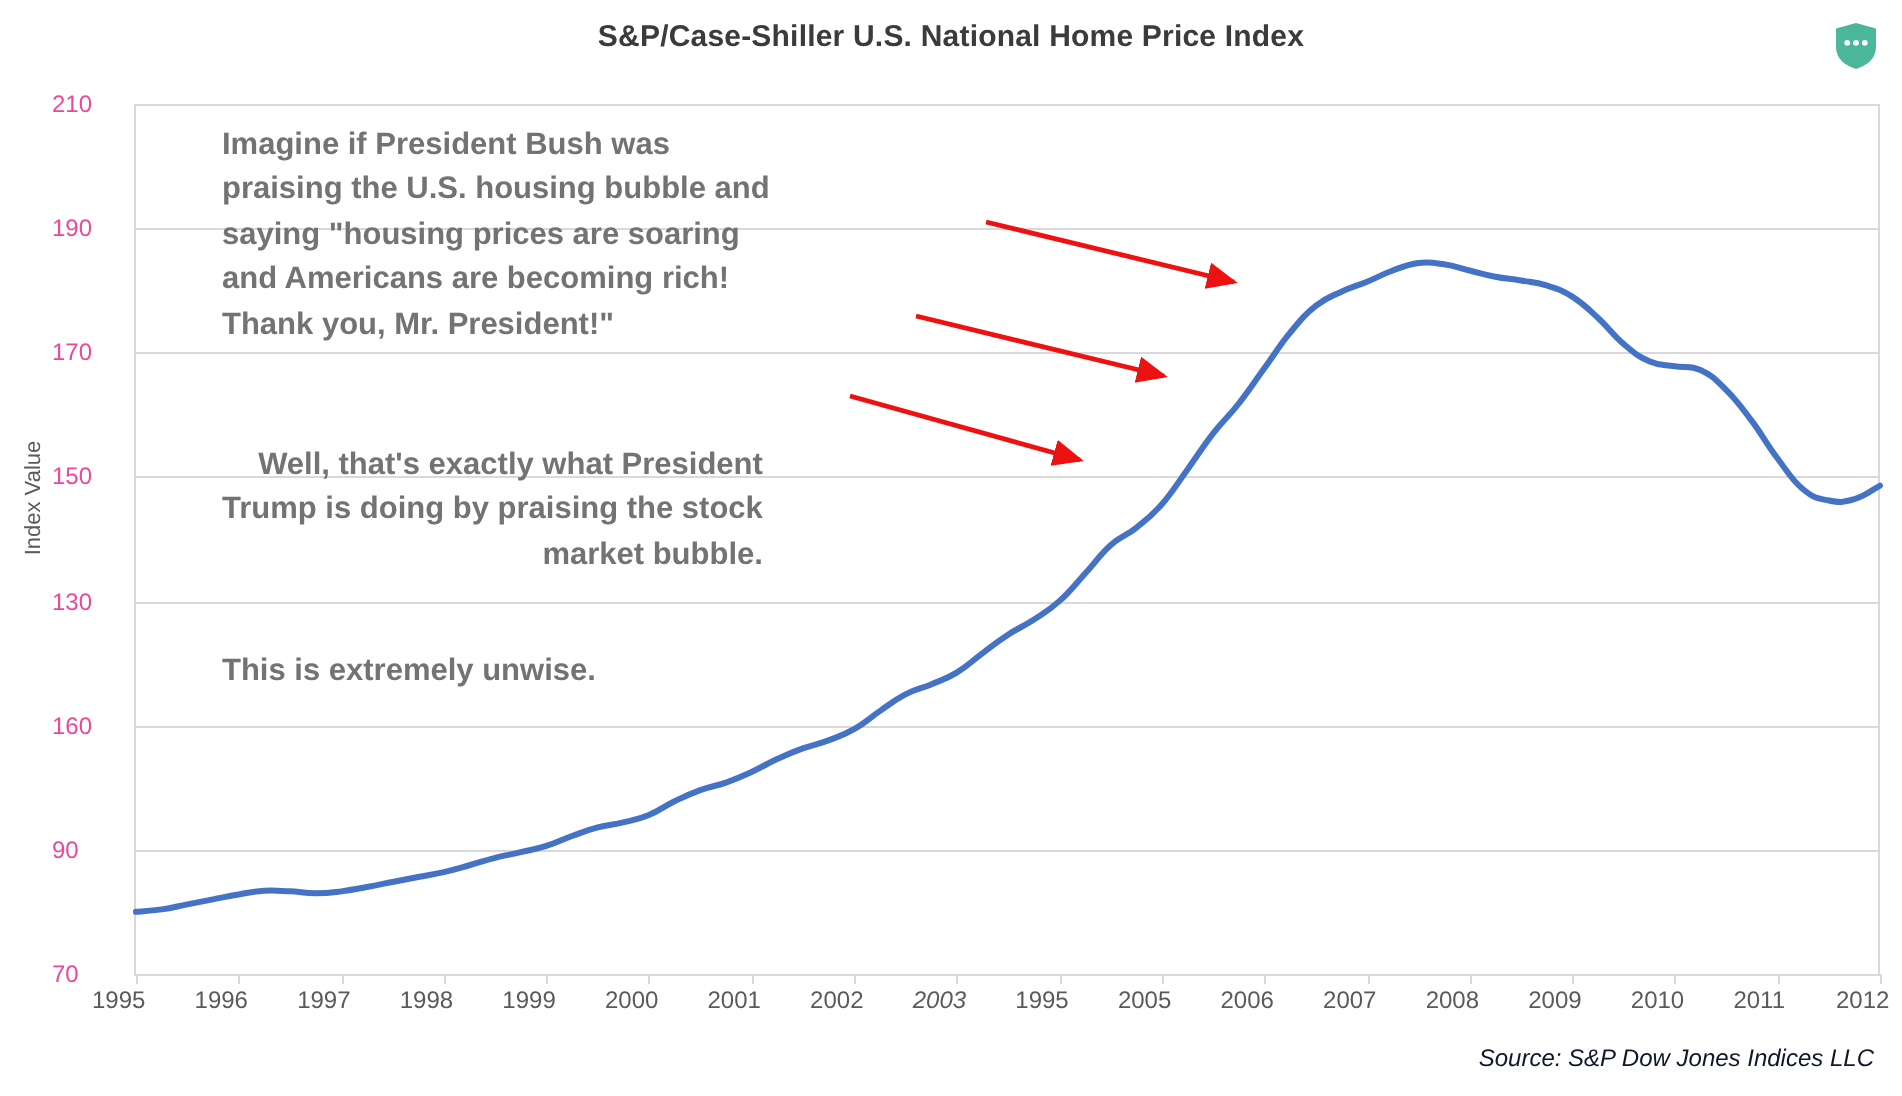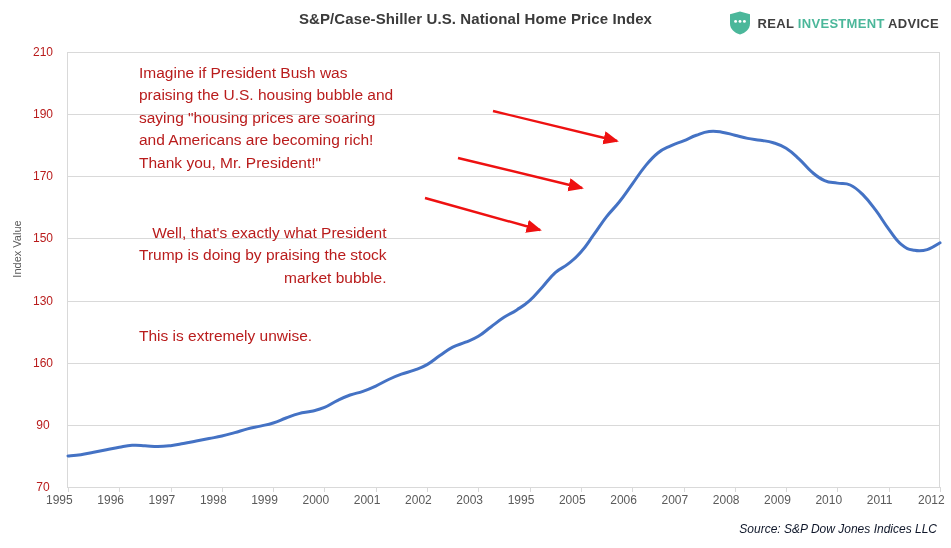--- a/index.html
+++ b/index.html
@@ -88,23 +88,23 @@
     top: 487px;
     width: 873px;
     height: 1px;
     background: #d9d9d9;
   }
 
   .ytick-label {
     position: absolute;
     right: 0;
     width: 34px;
-    text-align: center;
+    text-align: left;
     font-size: 12px;
-    color: #b91c1c;
+    color: #ec4899;
     line-height: 1;
   }
   #y-axis-labels {
     position: absolute;
     left: 22px;
     top: 0;
     width: 38px;
     height: 548px;
   }
   #y-axis-title {
@@ -140,26 +140,25 @@
     left: 0;
     top: 0;
     width: 951px;
     height: 548px;
     pointer-events: none;
   }
 
   
   .annotation-text {
     position: absolute;
-    color: #b91c1c;
-    font-weight: normal;
+    color: #737373;
+    font-weight: bold;
     font-size: 15.5px;
     line-height: 22.4px;
     white-space: pre-line;
-    margin-left: 28px;
   }
   #annotation-block-1 { left: 111px; top: 62px; }
   #annotation-block-2 { left: 111px; top: 222px; text-align: right; }
   #annotation-block-3 { left: 111px; top: 325px; }
 
   
   #source-note {
     position: absolute;
     right: 14px;
     bottom: 12px;
@@ -173,21 +172,20 @@
 
 <div id="chart-title">S&amp;P/Case-Shiller U.S. National Home Price Index</div>
 
 <div id="brand-logo">
   <svg class="shield" viewBox="0 0 22 24">
     <path d="M11 0.5 L21 3.3 L21 12.5 C21 18.3 16.4 21.9 11 23.5 C5.6 21.9 1 18.3 1 12.5 L1 3.3 Z" fill="#4bb79a"></path>
     <circle cx="6.6" cy="10.4" r="1.45" fill="#ffffff"></circle>
     <circle cx="11.0" cy="10.4" r="1.45" fill="#ffffff"></circle>
     <circle cx="15.4" cy="10.4" r="1.45" fill="#ffffff"></circle>
   </svg>
-  <span class="wordmark"><span class="wm-real">REAL</span><span> </span><span class="wm-investment">INVESTMENT</span><span> </span><span class="wm-advice">ADVICE</span></span>
 </div>
 
 <div id="axis-left-spine"></div>
 <div id="axis-right-spine"></div>
 <div id="axis-bottom-spine"></div>
 
 <div id="plot-area">
     <div class="gridline" style="top: 372.857px;"></div>
     <div class="gridline" style="top: 310.714px;"></div>
     <div class="gridline" style="top: 248.571px;"></div>
@@ -219,21 +217,21 @@
     <div class="xtick-label" style="left: 221.882px;">1998</div>
     <div class="xtick-mark" style="left: 221.882px;"></div>
     <div class="xtick-label" style="left: 273.176px;">1999</div>
     <div class="xtick-mark" style="left: 273.176px;"></div>
     <div class="xtick-label" style="left: 324.471px;">2000</div>
     <div class="xtick-mark" style="left: 324.471px;"></div>
     <div class="xtick-label" style="left: 375.765px;">2001</div>
     <div class="xtick-mark" style="left: 375.765px;"></div>
     <div class="xtick-label" style="left: 427.059px;">2002</div>
     <div class="xtick-mark" style="left: 427.059px;"></div>
-    <div class="xtick-label" style="left: 478.353px;">2003</div>
+    <div class="xtick-label" style="left: 478.353px; font-style: italic;">2003</div>
     <div class="xtick-mark" style="left: 478.353px;"></div>
     <div class="xtick-label" style="left: 529.647px;">1995</div>
     <div class="xtick-mark" style="left: 529.647px;"></div>
     <div class="xtick-label" style="left: 580.941px;">2005</div>
     <div class="xtick-mark" style="left: 580.941px;"></div>
     <div class="xtick-label" style="left: 632.235px;">2006</div>
     <div class="xtick-mark" style="left: 632.235px;"></div>
     <div class="xtick-label" style="left: 683.529px;">2007</div>
     <div class="xtick-mark" style="left: 683.529px;"></div>
     <div class="xtick-label" style="left: 734.824px;">2008</div>

